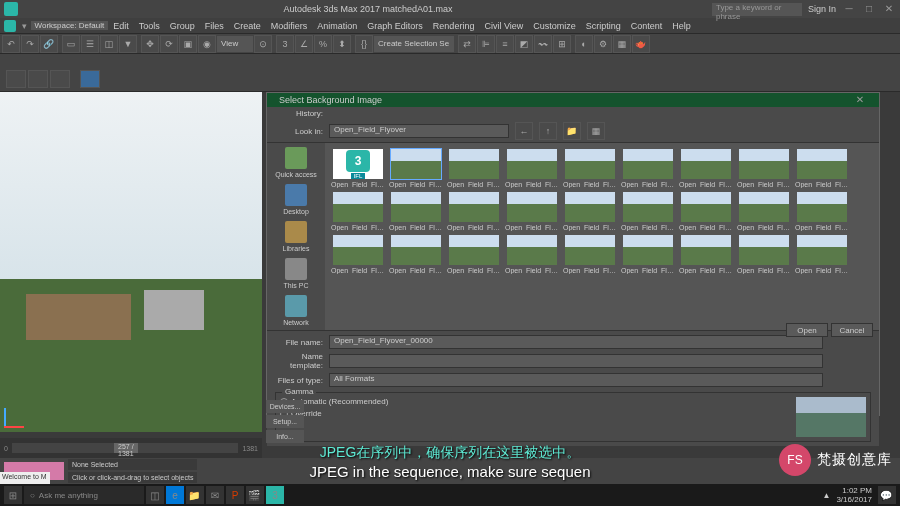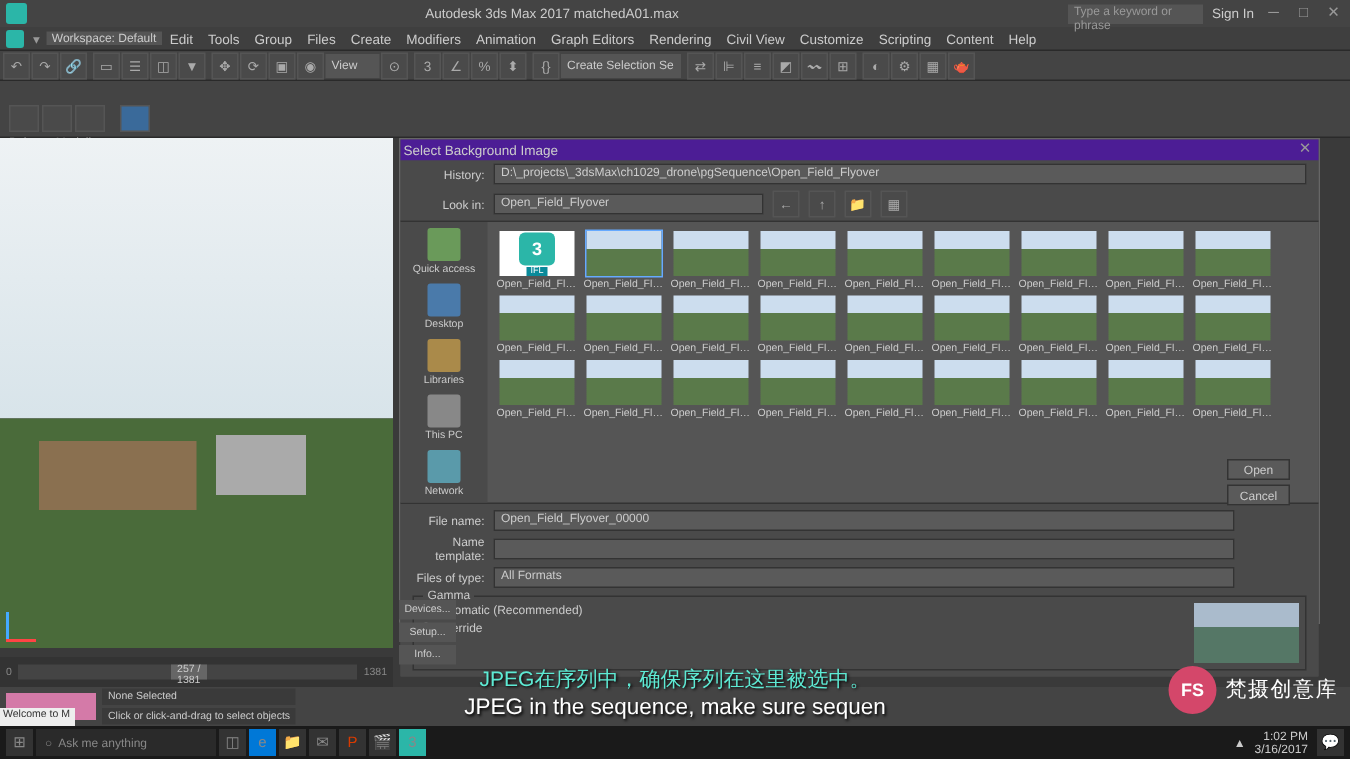--- a/index.html
+++ b/index.html
@@ -31,40 +31,40 @@
 .vp-scene{position:absolute;inset:0}
 .sky{position:absolute;top:0;left:0;right:0;height:55%;background:linear-gradient(#eef2f4,#d8e4ea)}
 .ground{position:absolute;bottom:0;left:0;right:0;height:45%;background:#4a6b3a}
 .ground::before{content:"";position:absolute;top:10%;left:10%;width:40%;height:30%;background:#8a7050}
 .building{position:absolute;bottom:30%;left:55%;width:60px;height:40px;background:#aaa}
 .axis{position:absolute;bottom:4px;left:4px;width:24px;height:24px}
 .axis::before{content:"";position:absolute;bottom:0;left:0;width:2px;height:20px;background:#4af}
 .axis::after{content:"";position:absolute;bottom:0;left:0;width:20px;height:2px;background:#f44}
 
 .dialog{position:absolute;left:266px;top:92px;width:614px;height:324px;background:#4a4a4a;border:1px solid #666;display:flex;flex-direction:column}
-.dlg-title{height:18px;background:#4c1d95;display:flex;align-items:center;padding:0 2px;justify-content:space-between}
+.dlg-title{height:18px;background:#14532d;display:flex;align-items:center;padding:0 12px;justify-content:space-between}
 .dlg-body{flex:1;display:flex;flex-direction:column;background:#4a4a4a}
 .dlg-row{display:flex;align-items:center;padding:2px 8px;gap:6px}
 .dlg-label{width:48px;font-size:8px;color:#ccc;text-align:right}
 .dlg-input{flex:1;height:14px;background:#5a5a5a;border:1px solid #333;padding:0 4px;font-size:8px;color:#ccc}
 .dlg-main{flex:1;display:flex;border-top:1px solid #333;border-bottom:1px solid #333;background:#555}
 .dlg-sidebar{width:58px;background:#4a4a4a;display:flex;flex-direction:column;align-items:center;padding:4px 0;gap:6px}
 .side-item{display:flex;flex-direction:column;align-items:center;gap:2px}
 .side-icon{width:22px;height:22px;background:#666;border-radius:2px}
 .side-label{font-size:7px;color:#ccc}
 .dlg-files{flex:1;padding:6px;overflow:auto;display:flex;flex-wrap:wrap;gap:4px;align-content:flex-start}
 .file-item{width:54px;display:flex;flex-direction:column;align-items:center;gap:2px}
 .file-item.selected .thumb{outline:1px solid #6af}
 .thumb{width:50px;height:30px;background:linear-gradient(#cde 40%,#5a7a4a 40%)}
 .thumb.ifl{background:#fff;display:flex;flex-direction:column;align-items:center;justify-content:center}
 .ifl-logo{width:24px;height:22px;background:#2bb6a8;border-radius:4px;color:#fff;font-size:12px;font-weight:bold;display:flex;align-items:center;justify-content:center}
 .ifl-badge{background:#0a8a9a;color:#fff;font-size:6px;padding:0 3px;margin-top:1px}
 .file-label{font-size:7px;color:#ccc;text-align:center;white-space:nowrap;overflow:hidden;text-overflow:ellipsis;width:100%}
 .dlg-bottom{padding:4px 8px;display:flex;flex-direction:column;gap:3px;background:#4a4a4a}
-.dlg-btncol{position:absolute;right:19px;bottom:78px;display:flex;flex-direction:column;gap:3px}
+.dlg-btncol{position:absolute;right:6px;bottom:78px;display:flex;flex-direction:row;gap:3px}
 .dlg-btn{width:42px;height:14px;background:#5a5a5a;border:1px solid #333;font-size:8px;color:#ccc;display:flex;align-items:center;justify-content:center}
 .gamma{border:1px solid #333;padding:4px;margin-top:2px;position:relative;display:flex;gap:8px}
 .gamma-title{position:absolute;top:-6px;left:6px;background:#4a4a4a;padding:0 3px;font-size:8px}
 .radio{display:flex;align-items:center;gap:3px;font-size:8px}
 .radio-dot{width:8px;height:8px;border:1px solid #999;border-radius:50%}
 .radio-dot.on::after{content:"";display:block;width:4px;height:4px;background:#ccc;border-radius:50%;margin:1px}
 .preview{width:70px;height:40px;background:linear-gradient(#abc 40%,#576 40%);margin-left:auto}
 .sidebtns{position:absolute;left:266px;top:400px;display:flex;flex-direction:column;gap:2px}
 .sidebtn{width:38px;height:13px;background:#555;font-size:7px;display:flex;align-items:center;justify-content:center}
 
@@ -73,21 +73,21 @@
 .tl-thumb{position:absolute;left:45%;width:24px;height:10px;background:#666;font-size:7px;text-align:center;color:#ccc}
 
 .statusbar{position:absolute;bottom:22px;left:0;right:0;height:26px;background:#444;display:flex;align-items:center;padding:0 4px;gap:4px;font-size:8px}
 .status-pink{width:60px;height:18px;background:#d47aa8}
 .status-box{background:#3a3a3a;padding:2px 4px;font-size:7px}
 
 .subtitle1{position:absolute;bottom:44px;left:50%;transform:translateX(-50%);font-size:14px;color:#5eead4;text-shadow:1px 1px 2px #000;white-space:nowrap}
 .subtitle2{position:absolute;bottom:26px;left:50%;transform:translateX(-50%);font-size:15px;color:#fff;text-shadow:1px 1px 2px #000;white-space:nowrap}
 
 .wm{position:absolute;right:8px;bottom:30px;display:flex;align-items:center;gap:6px}
-.wm-logo{width:32px;height:32px;background:#d4476a;border-radius:50%;color:#fff;display:flex;align-items:center;justify-content:center;font-size:12px;font-weight:bold}
+.wm-logo{width:32px;height:32px;background:#d4476a;border-radius:50%;color:#fff;display:flex;align-items:center;justify-content:center;font-size:12px;font-weight:normal}
 .wm-text{color:#fff;font-size:14px;letter-spacing:1px}
 .wm-url{position:absolute;right:8px;bottom:12px;font-size:9px;color:#fff}
 
 .taskbar{position:absolute;bottom:0;left:0;right:0;height:22px;background:#1a1a1a;display:flex;align-items:center;padding:0 4px;gap:2px}
 .tb-icon{width:18px;height:18px;background:#333;display:flex;align-items:center;justify-content:center;font-size:10px;color:#888}
 .tb-search{width:120px;height:18px;background:#2a2a2a;display:flex;align-items:center;padding:0 6px;gap:4px;color:#888;font-size:8px}
 .tb-right{margin-left:auto;display:flex;align-items:center;gap:6px;font-size:8px;color:#ccc}
 .prompt{position:absolute;left:0;bottom:22px;width:50px;height:12px;background:#eee;color:#333;font-size:7px;padding:1px 2px}
 </style>
 </head>
@@ -190,21 +190,20 @@
 </div>
 
 <div class="dialog">
   <div class="dlg-title">
     <span>Select Background Image</span>
     <span class="win-btn">✕</span>
   </div>
   <div class="dlg-body">
     <div class="dlg-row">
       <div class="dlg-label">History:</div>
-      <div class="dlg-input">D:\_projects\_3dsMax\ch1029_drone\pgSequence\Open_Field_Flyover</div>
     </div>
     <div class="dlg-row">
       <div class="dlg-label">Look in:</div>
       <div class="dlg-input" style="flex:0 0 180px">Open_Field_Flyover</div>
       <div class="tb-btn">←</div>
       <div class="tb-btn">↑</div>
       <div class="tb-btn">📁</div>
       <div class="tb-btn">▦</div>
     </div>
     <div class="dlg-main">

